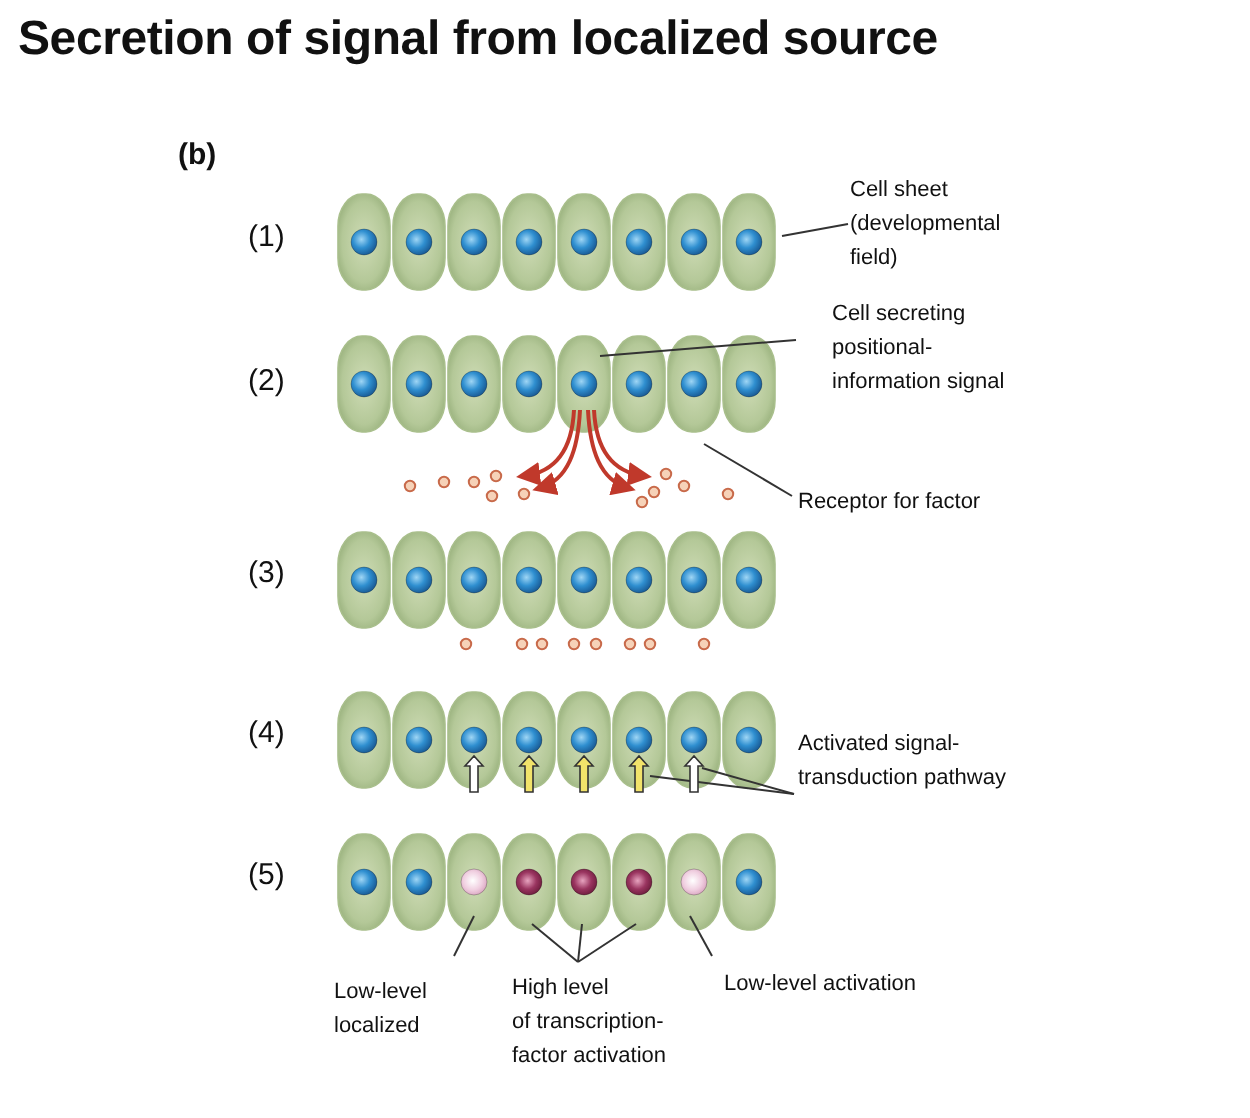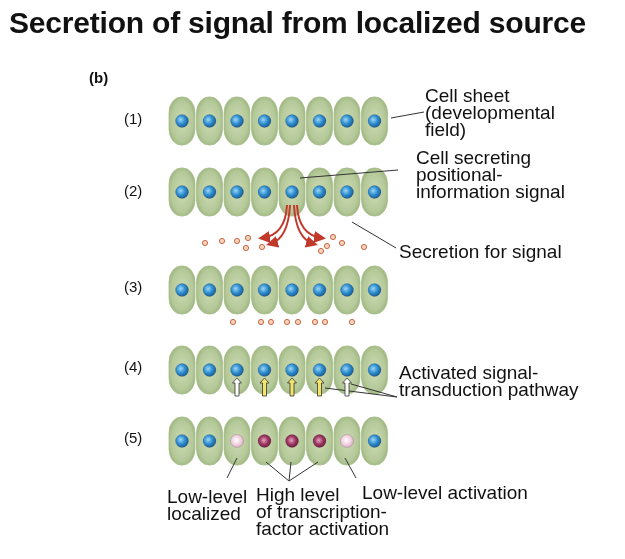--- a/index.html
+++ b/index.html
@@ -1,20 +1,20 @@
 <!DOCTYPE html>
 <html><head>
 <meta charset="utf-8">
 <style>
   html,body{margin:0;padding:0;background:#ffffff;}
   body{width:625px;height:559px;position:relative;overflow:hidden;font-family:"Liberation Sans",sans-serif;color:#111;}
-  .title{position:absolute;left:9px;top:6px;font-size:30px;font-weight:bold;letter-spacing:-0.2px;white-space:nowrap;}
+  .title{position:absolute;left:9px;top:6px;font-size:24px;font-weight:bold;letter-spacing:-0.2px;white-space:nowrap;}
   .panel{position:absolute;left:89px;top:69px;font-size:15px;font-weight:bold;}
   .rowlabel{position:absolute;left:124px;font-size:15px;}
-  .lbl{position:absolute;font-size:19px;line-height:17px;white-space:pre;}
+  .lbl{position:absolute;font-size:11px;line-height:17px;white-space:pre;}
   svg.diag{position:absolute;left:0;top:0;}
 </style>
 </head>
 <body>
 
 <div class="title">Secretion of signal from localized source</div>
 <div class="panel">(b)</div>
 
 <div class="rowlabel" style="top:110px">(1)</div>
 <div class="rowlabel" style="top:182px">(2)</div>
@@ -181,21 +181,21 @@
       <path d="M345,396 L345,383 L342.5,383 L347,378 L351.5,383 L349,383 L349,396 Z" fill="#ffffff" stroke="#333" stroke-width="0.8"></path>
     </g>
 </svg>
 
 <div class="lbl" style="left:425px;top:87px">Cell sheet
 (developmental
 field)</div>
 <div class="lbl" style="left:416px;top:149px">Cell secreting
 positional-
 information signal</div>
-<div class="lbl" style="left:399px;top:243px">Secretion for signal</div>
+<div class="lbl" style="left:399px;top:243px">Receptor for factor</div>
 <div class="lbl" style="left:399px;top:364px">Activated signal-
 transduction pathway</div>
 <div class="lbl" style="left:167px;top:488px">Low-level
 localized</div>
 <div class="lbl" style="left:256px;top:486px">High level
 of transcription-
 factor activation</div>
 <div class="lbl" style="left:362px;top:484px">Low-level activation</div>
 
 </body></html>

